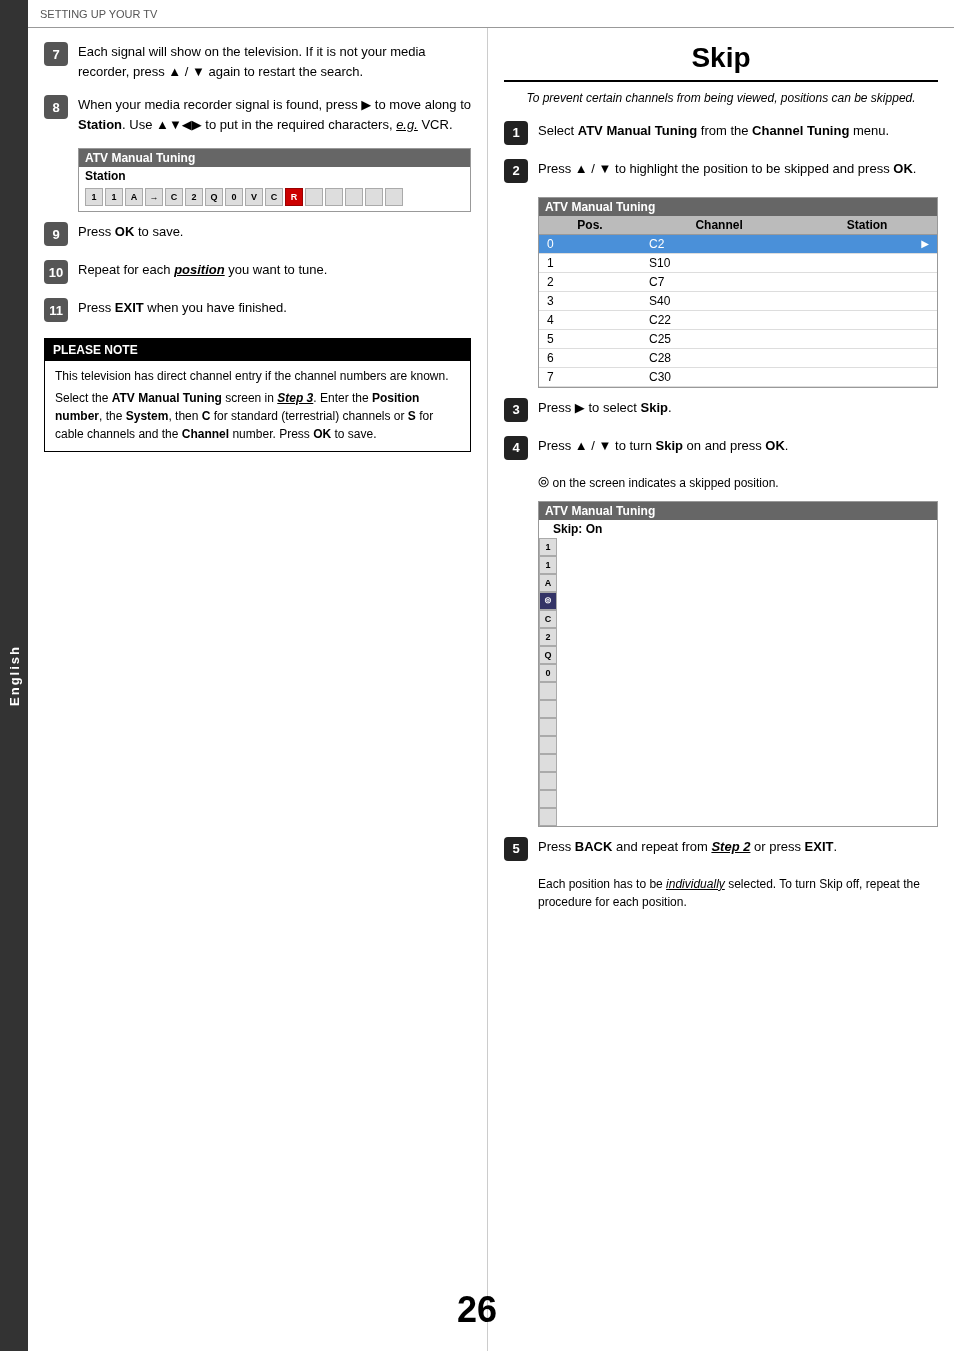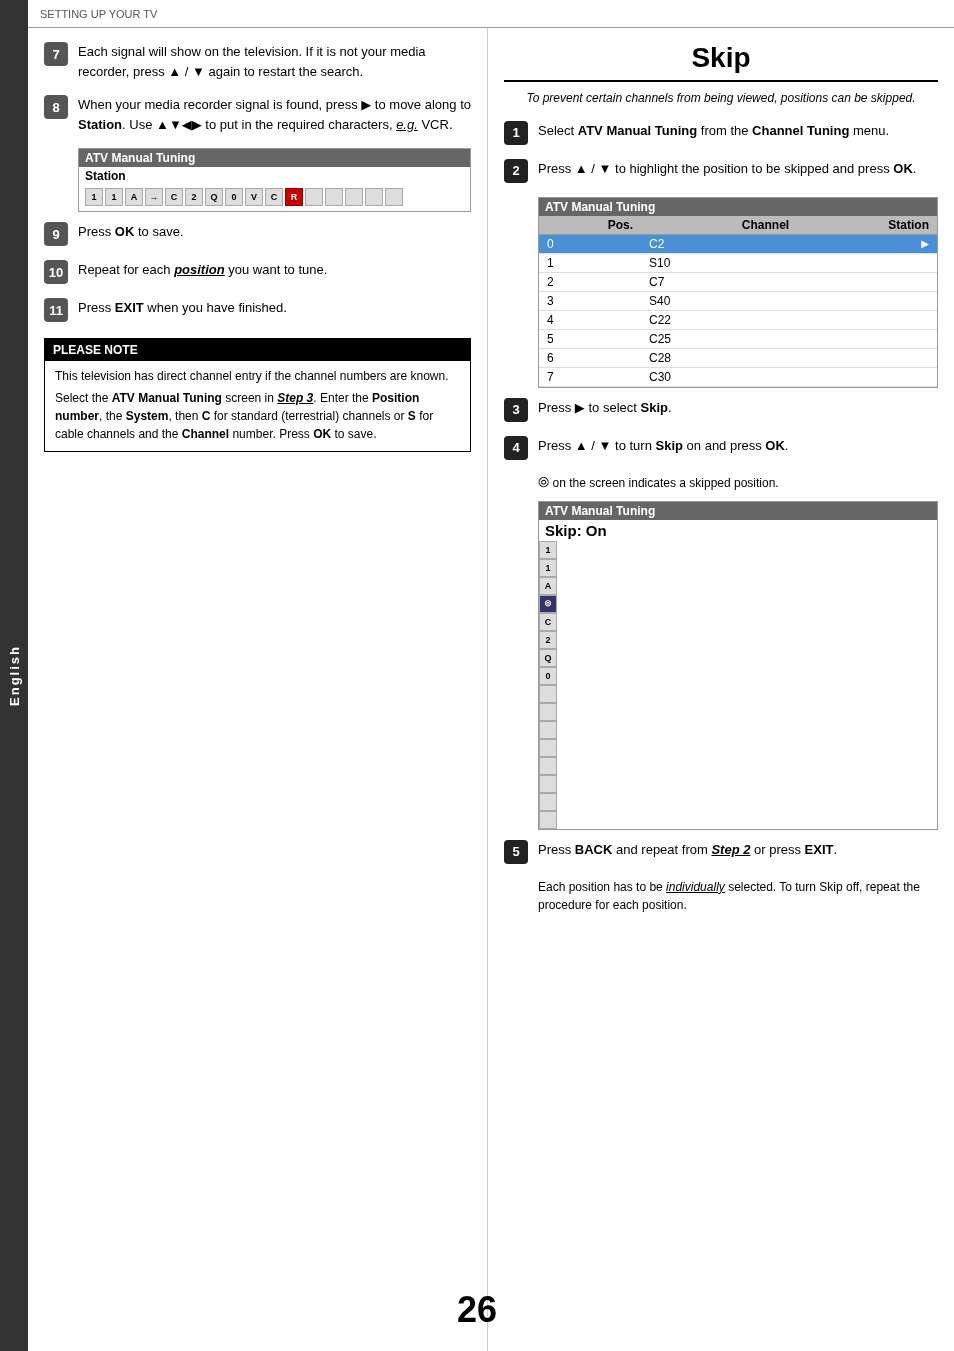--- a/index.html
+++ b/index.html
@@ -194,21 +194,21 @@
       font-weight: bold;
     }
     .atv-table {
       width: 100%;
       border-collapse: collapse;
       font-size: 12px;
     }
     .atv-table th {
       background: #bbb;
       padding: 2px 8px;
-      text-align: right;
+      text-align: center;
       font-weight: bold;
       border-bottom: 1px solid #999;
       margin-top: 35px;
     }
     .atv-table td {
       padding: 2px 8px;
       border-bottom: 1px solid #ddd;
     }
     .atv-table tr.selected td {
       background: #4a90d9;
@@ -227,22 +227,23 @@
     }
     .skip-on-box .atv-title {
       background: #666;
       color: #fff;
       padding: 2px 6px;
       font-size: 12px;
       font-weight: bold;
     }
     .skip-on-label {
       padding: 2px 6px;
-      font-size: 15px;
-      font-weight: bold;
+      font-size: 12px;
+      font-weight: bold;
+      margin-left: 8px;
     }
 
     
     .page-num {
       position: absolute;
       bottom: 20px;
       left: 50%;
       transform: translateX(-50%);
       font-size: 36px;
       font-weight: bold;

